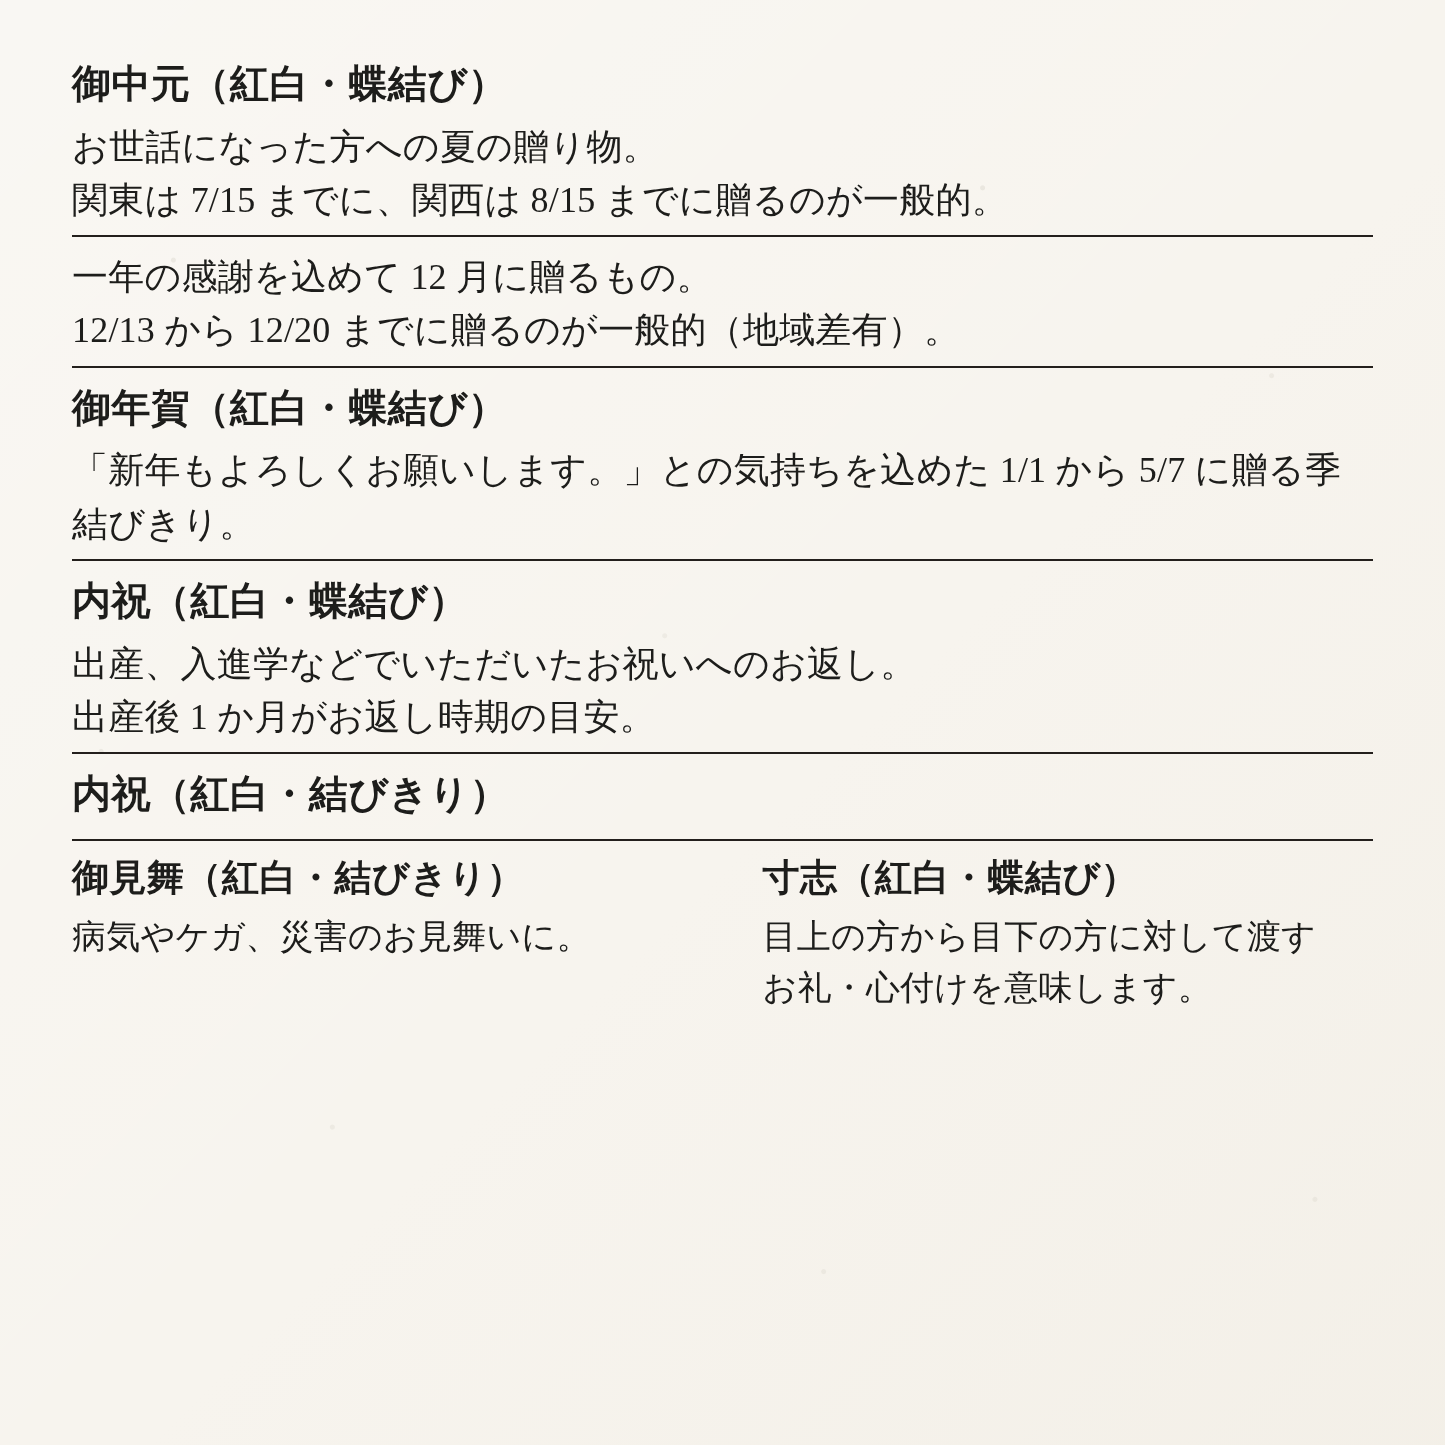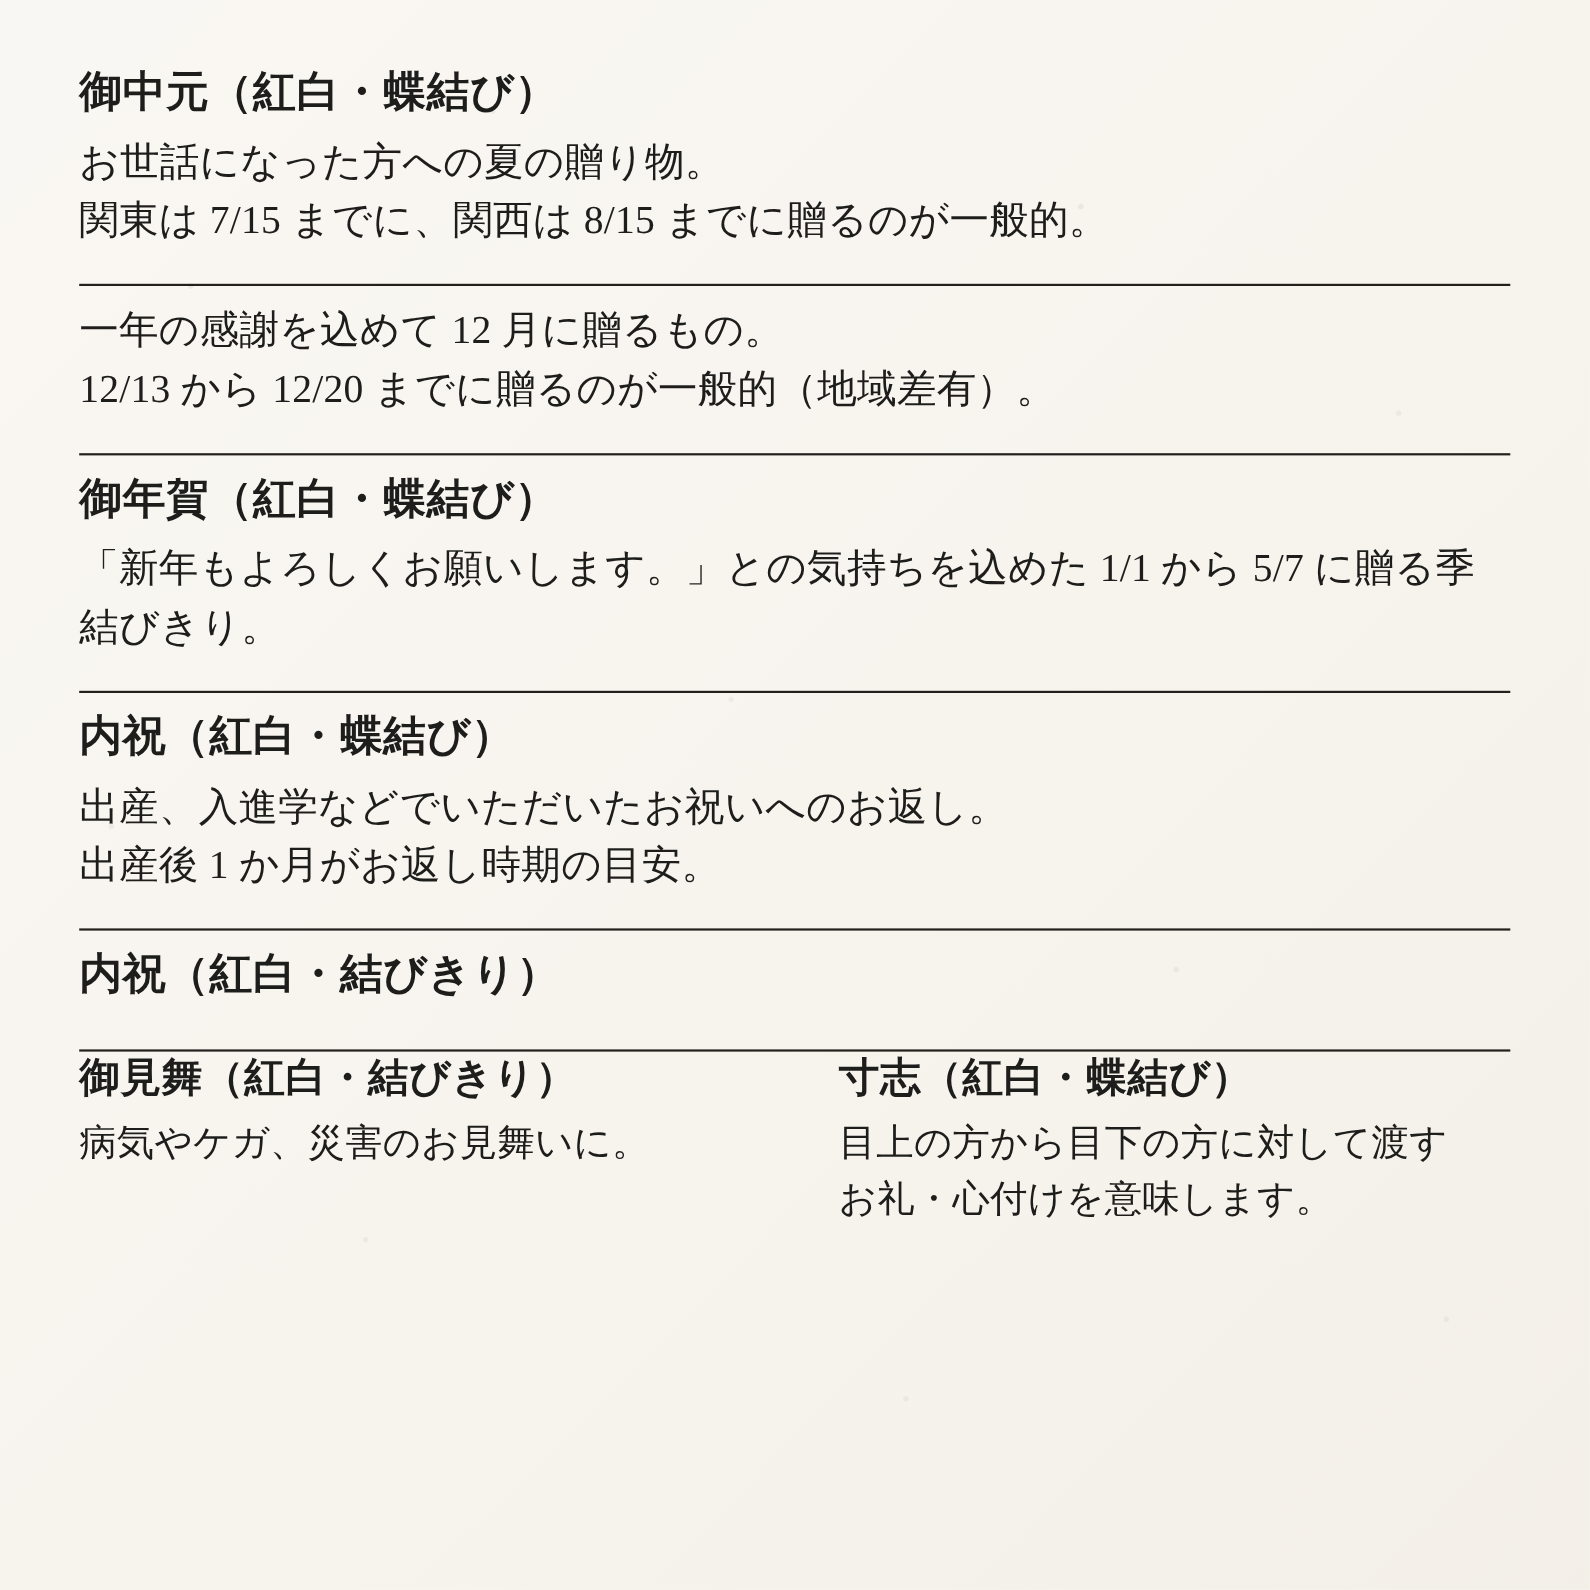--- a/index.html
+++ b/index.html
@@ -35,21 +35,21 @@
   }
   .sheet {
     position: relative;
     box-sizing: border-box;
     width: 1445px;
     height: 1445px;
     padding: 44px 72px 0 72px;
   }
   .section {
     padding-top: 14px;
-    padding-bottom: 31px;
+    padding-bottom: 8px;
   }
   .divider {
     border: 0;
     border-top: 2px solid #231f1c;
     margin: 0;
     width: 100%;
   }
   .sec-title {
     font-weight: bold;
     font-size: 39px;
@@ -62,21 +62,21 @@
     line-height: 1.48;
     letter-spacing: 0.2px;
     margin: 0;
     white-space: pre-wrap;
   }
   
   .two-col {
     display: flex;
     flex-direction: row;
     gap: 52px;
-    padding-top: 0;
+    padding-top: 12px;
   }
   .two-col .col {
     flex: 1 1 0;
     min-width: 0;
   }
   .two-col .col.right {
     padding-left: 28px;
   }
   .two-col .sec-title {
     font-size: 37px;

